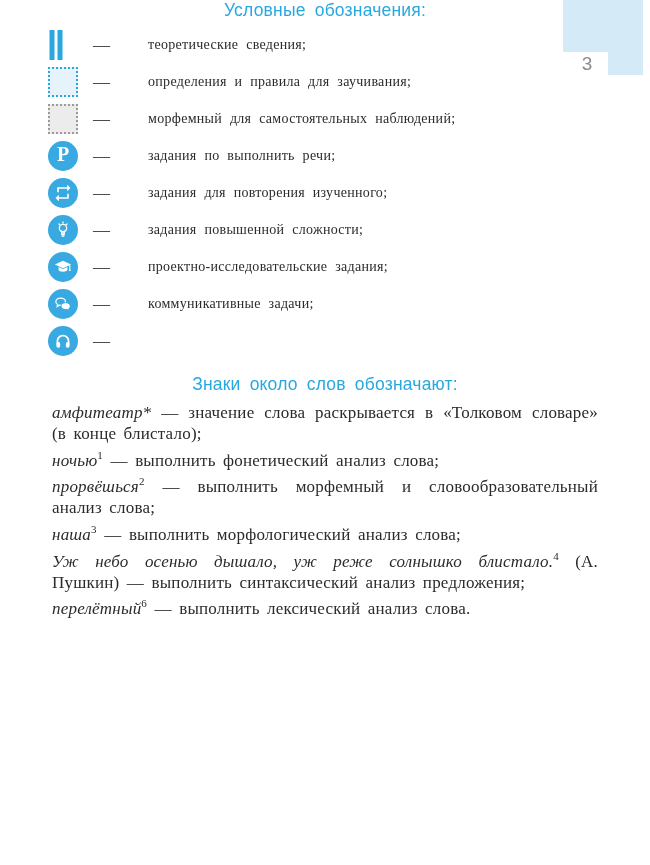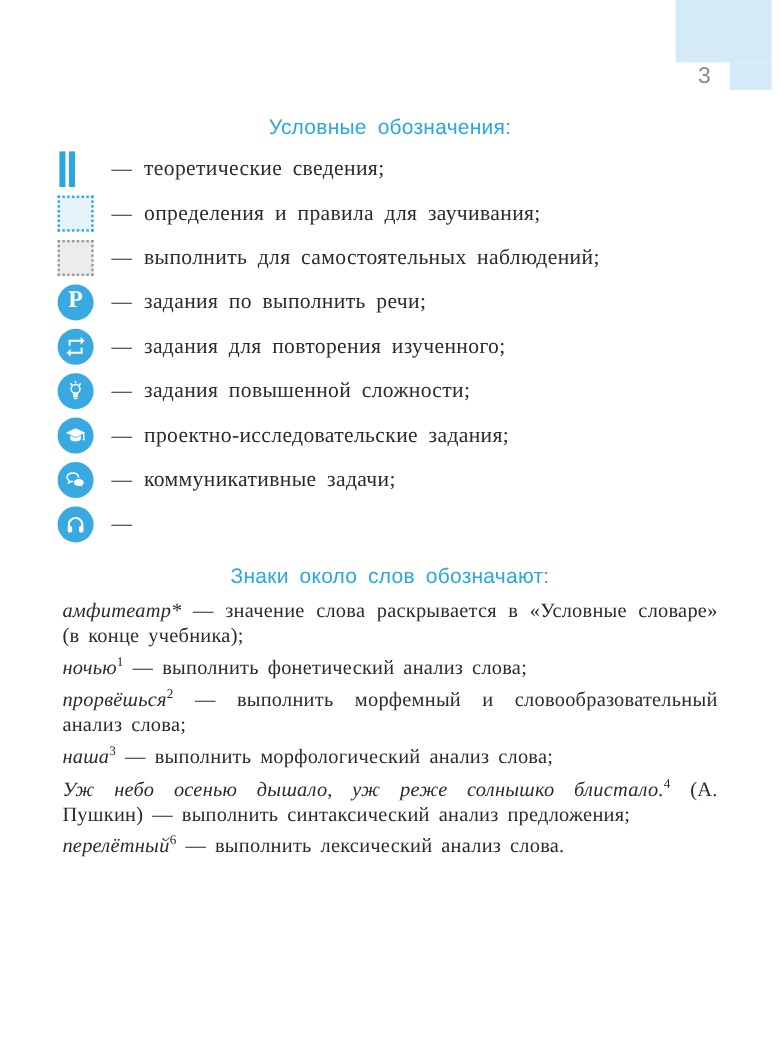--- a/index.html
+++ b/index.html
@@ -33,43 +33,44 @@
   }
   .section-title {
     text-align: center;
     font-family: "Liberation Sans", sans-serif;
     font-weight: normal;
     font-size: 17.5px;
     letter-spacing: 0.2px;
     word-spacing: 4px;
     color: #29a8e0;
   }
-  .title-legend { margin-top: 96px; }
+  .title-legend { }
   .title-signs  { margin-top: 15px; }
 
   .legend-list { margin-top: 5px; }
   .legend-row {
     display: flex;
     align-items: center;
     height: 37px;
     padding-left: 48px;
   }
   .icon-cell {
     width: 45px;
     display: flex;
     align-items: center;
     justify-content: flex-start;
     flex: none;
   }
   .legend-dash { margin-right: 10px; font-size: 17px; color: #2b2b2b; }
   .legend-label {
-    font-size: 18px;
+    font-size: 14px;
     letter-spacing: 0.3px;
     word-spacing: 4px;
     white-space: nowrap;
+    margin-left: 28px;
   }
   .dotted-box {
     width: 30px; height: 30px;
   }
   .dotted-box.blue { border: 2.5px dotted #29a8e0; background: #e7f3fb; }
   .dotted-box.gray { border: 2.5px dotted #9b9b9b; background: #ececec; }
   .circle-icon {
     width: 30px; height: 30px;
     border-radius: 50%;
     background: #38a9e1;
@@ -129,21 +130,21 @@
           <span class="dotted-box blue"></span>
         </span>
         <span class="legend-dash">—</span>
         <span class="legend-label">определения и правила для заучивания;</span>
       </div>
       <div class="legend-row">
         <span class="icon-cell">
           <span class="dotted-box gray"></span>
         </span>
         <span class="legend-dash">—</span>
-        <span class="legend-label">выполнить для самостоятельных наблюдений;</span>
+        <span class="legend-label">морфемный для самостоятельных наблюдений;</span>
       </div>
       <div class="legend-row">
         <span class="icon-cell">
           <span class="circle-icon">
             <span class="p-letter">Р</span>
           </span>
         </span>
         <span class="legend-dash">—</span>
         <span class="legend-label">задания по выполнить речи;</span>
       </div>
@@ -217,21 +218,21 @@
             </svg>
           </span>
         </span>
         <span class="legend-dash">—</span>
       </div>
     </div>
 
   <h2 class="section-title title-signs">Знаки около слов обозначают:</h2>
 
   <div class="signs-list" id="signs-list">
-      <p class="sign-paragraph"><span class="sign-word">амфитеатр*</span><span> — значение слова раскрывается в «Условные словаре» (в конце учебника);</span></p>
+      <p class="sign-paragraph"><span class="sign-word">амфитеатр*</span><span> — значение слова раскрывается в «Толковом словаре» (в конце блистало);</span></p>
       <p class="sign-paragraph"><span class="sign-word">ночью</span><sup>1</sup><span> — выполнить фонетический анализ слова;</span></p>
       <p class="sign-paragraph"><span class="sign-word">прорвёшься</span><sup>2</sup><span> — выполнить морфемный и словообразова­тельный анализ слова;</span></p>
       <p class="sign-paragraph"><span class="sign-word">наша</span><sup>3</sup><span> — выполнить морфологический анализ слова;</span></p>
       <p class="sign-paragraph"><span class="sign-word">Уж небо осенью дышало, уж реже солнышко блистало.</span><sup>4</sup><span> (А. Пушкин) — выполнить синтаксический анализ предло­жения;</span></p>
       <p class="sign-paragraph"><span class="sign-word">перелётный</span><sup>6</sup><span> — выполнить лексический анализ слова.</span></p>
     </div>
 
 </div>
 
 </body></html>

